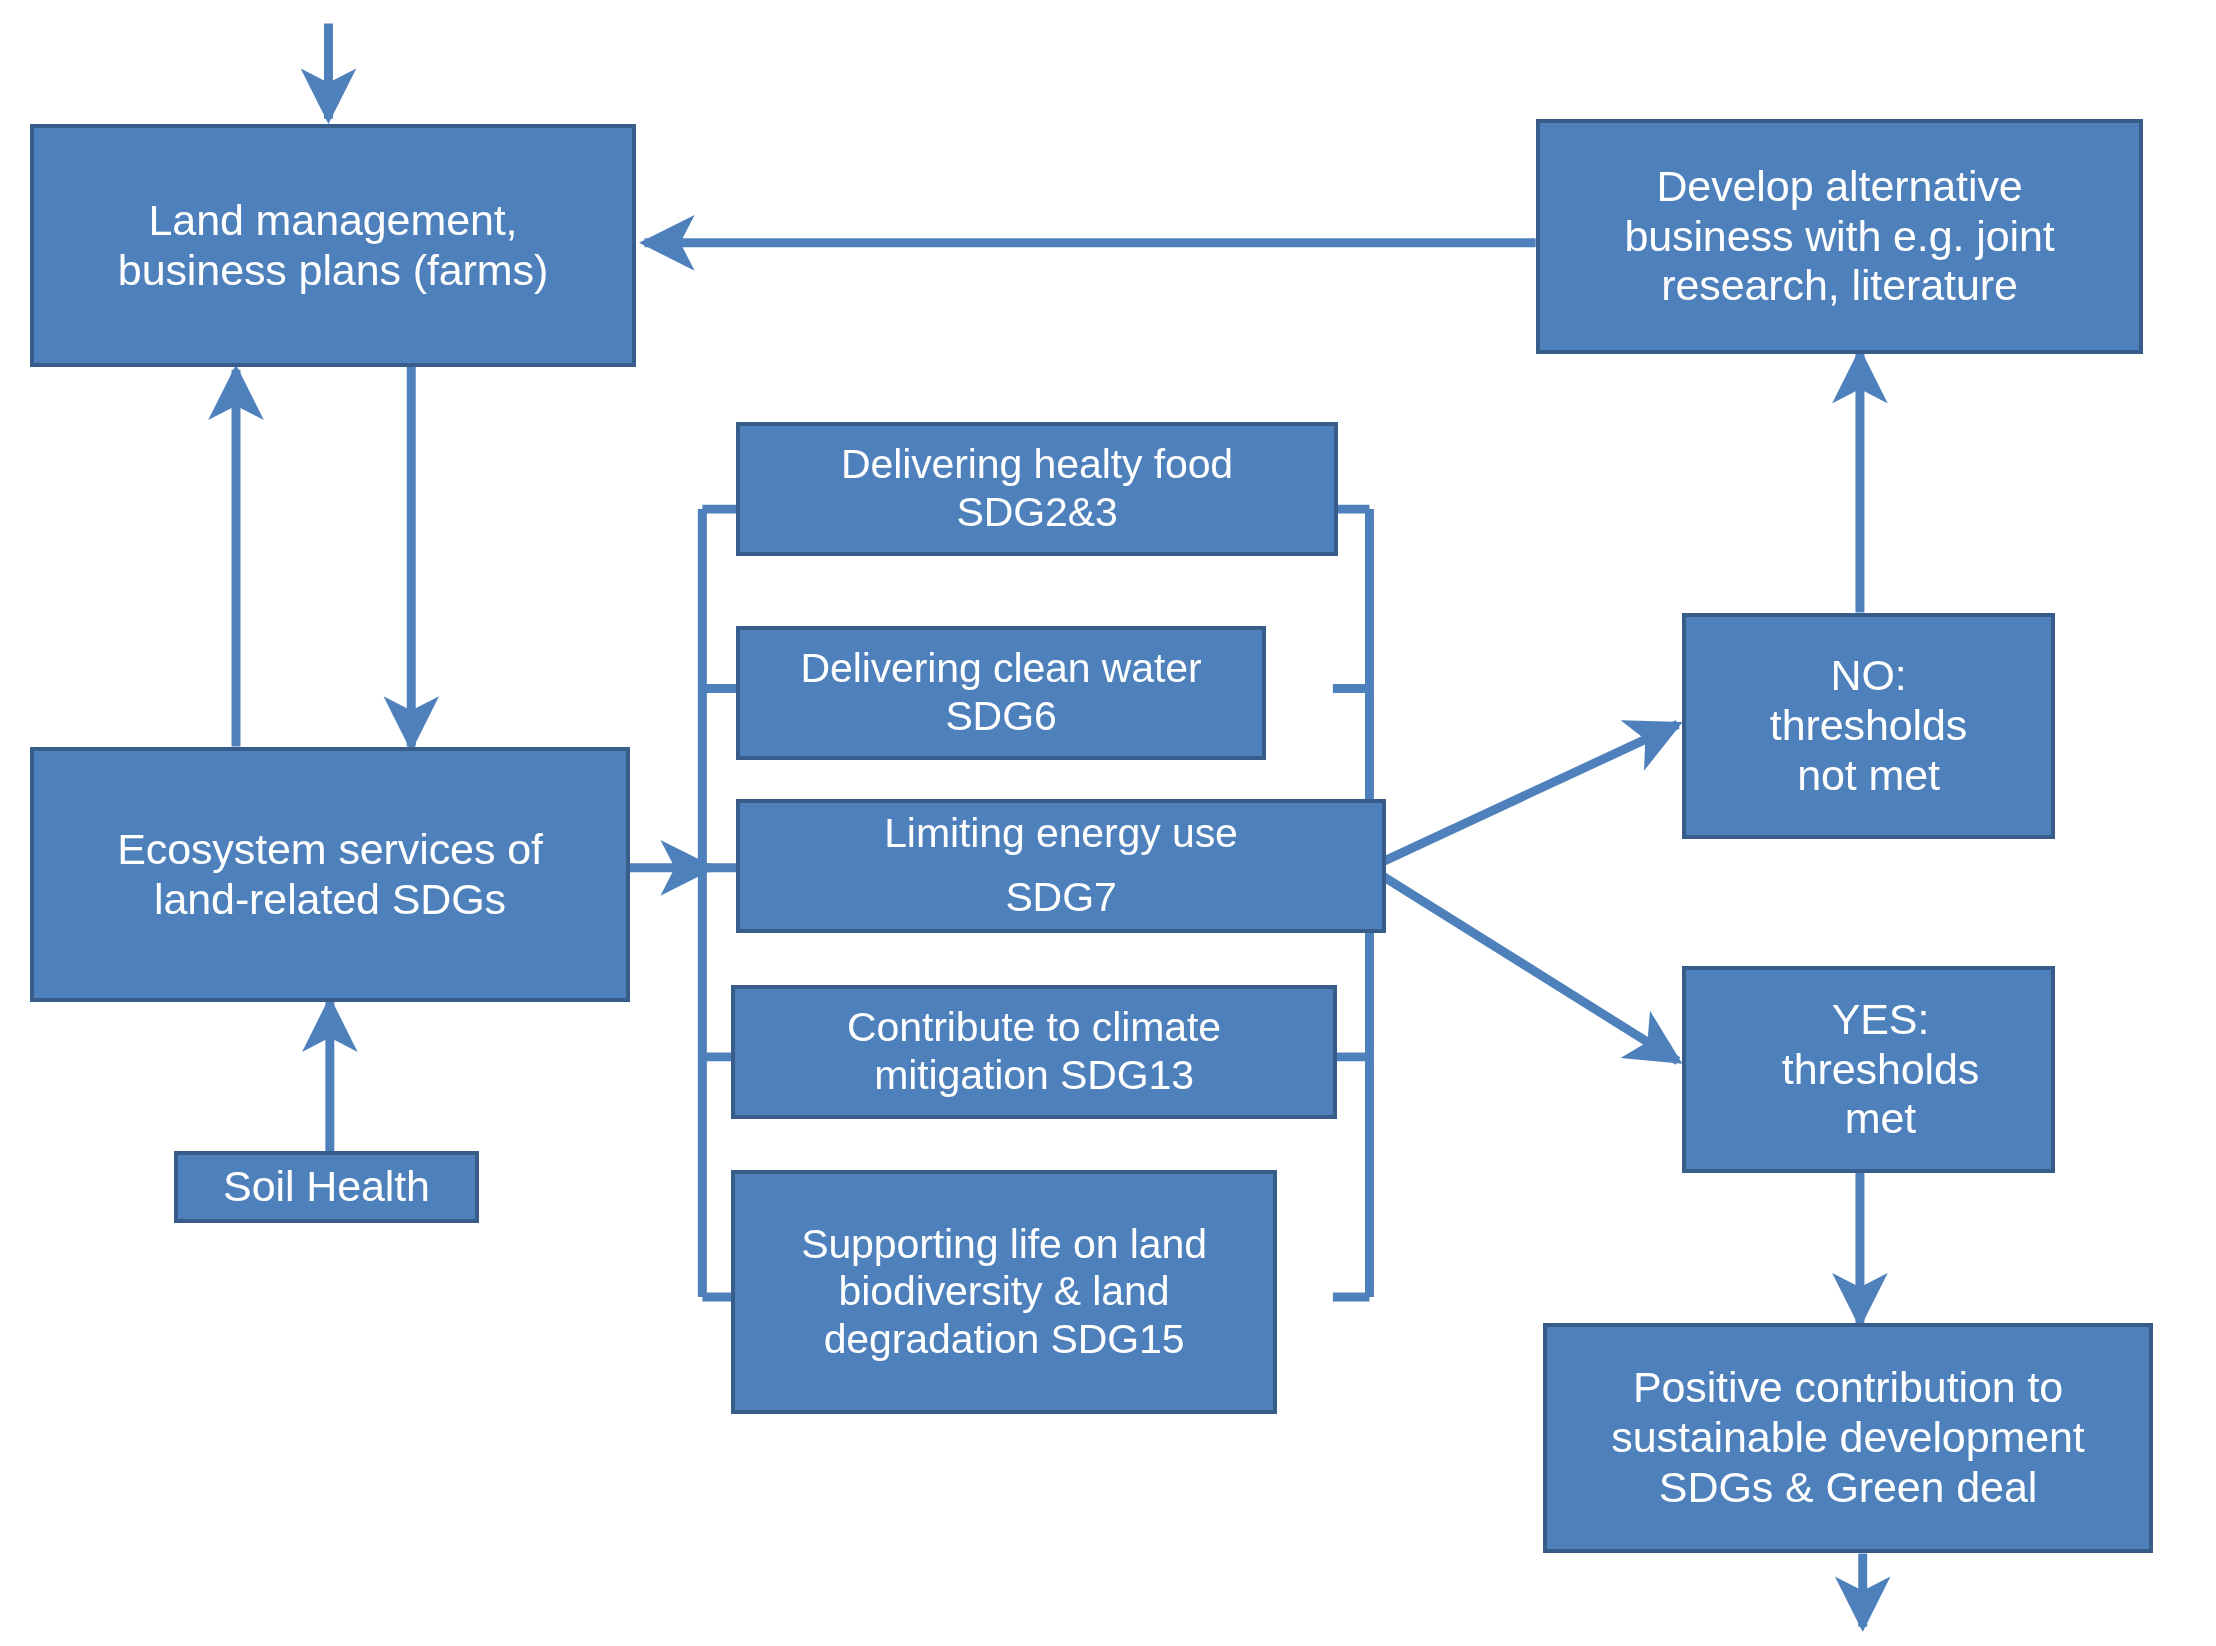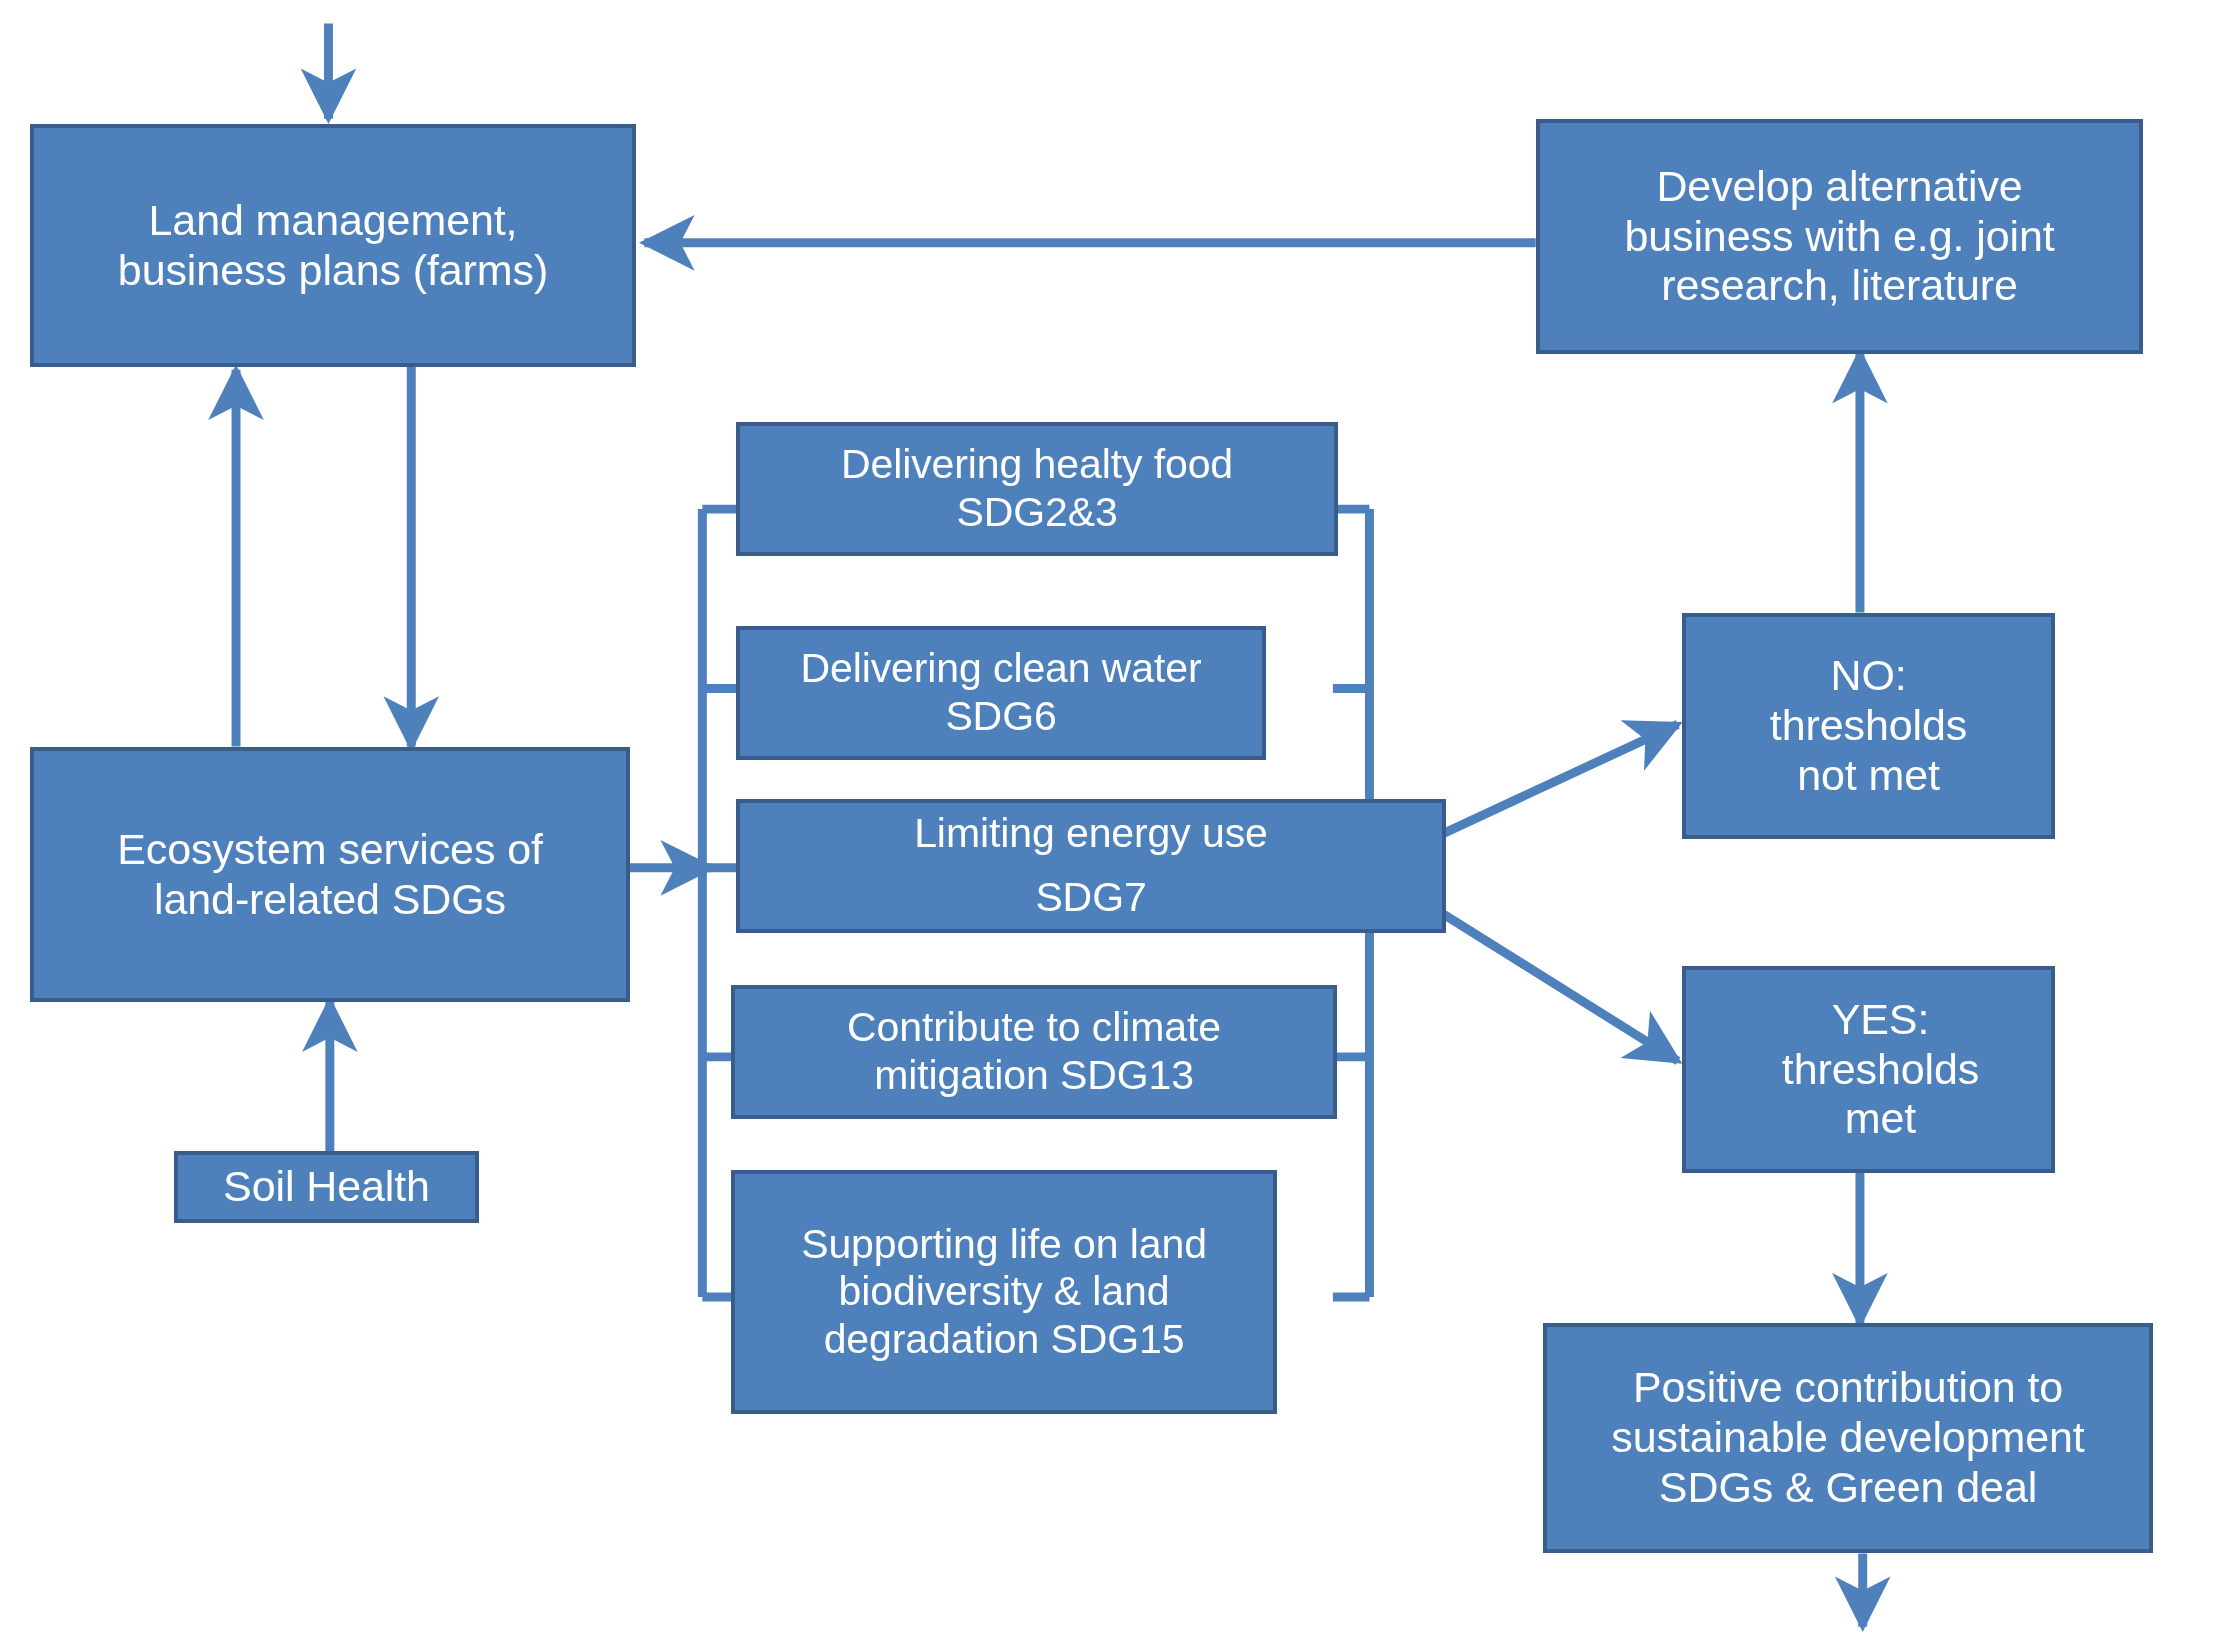--- a/index.html
+++ b/index.html
@@ -124,21 +124,21 @@
   <div class="node f-md" style="left:736px;top:422px;width:602px;height:134px;flex-direction:column;">
     <span>Delivering healty food</span>
     <span>SDG2&amp;3</span>
   </div>
 
   <div class="node f-md" style="left:736px;top:614px;width:530px;height:134px;flex-direction:column;margin-top:12px;">
     <span>Delivering clean water</span>
     <span>SDG6</span>
   </div>
 
-  <div class="node f-md" style="left:736px;top:799px;width:710px;height:134px;flex-direction:column;gap:16px;">
+  <div class="node f-md" style="left:736px;top:799px;width:650px;height:134px;flex-direction:column;gap:16px;">
     <span>Limiting energy use</span>
     <span>SDG7</span>
   </div>
 
   <div class="node f-md" style="left:731px;top:985px;width:606px;height:134px;flex-direction:column;">
     <span>Contribute to climate</span>
     <span>mitigation SDG13</span>
   </div>
 
   <div class="node f-md" style="left:731px;top:1170px;width:546px;height:244px;flex-direction:column;">

